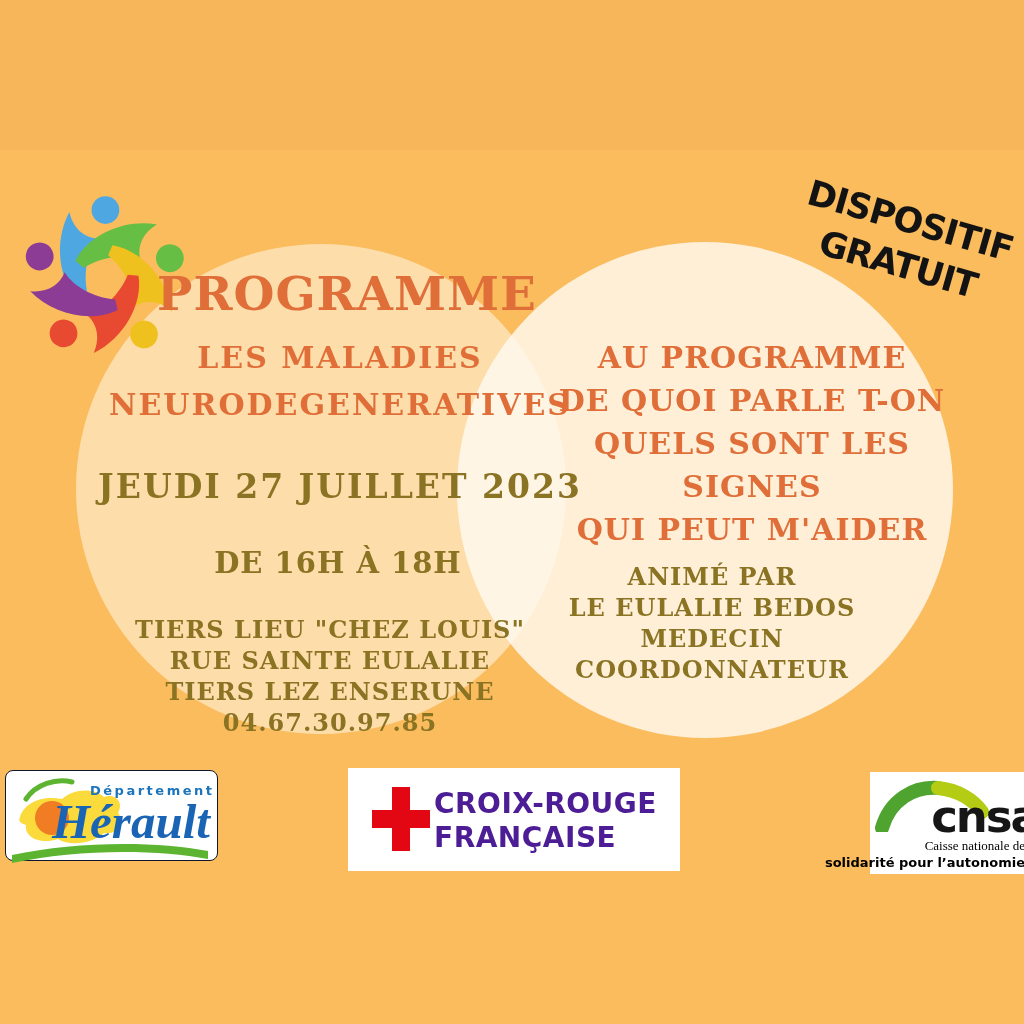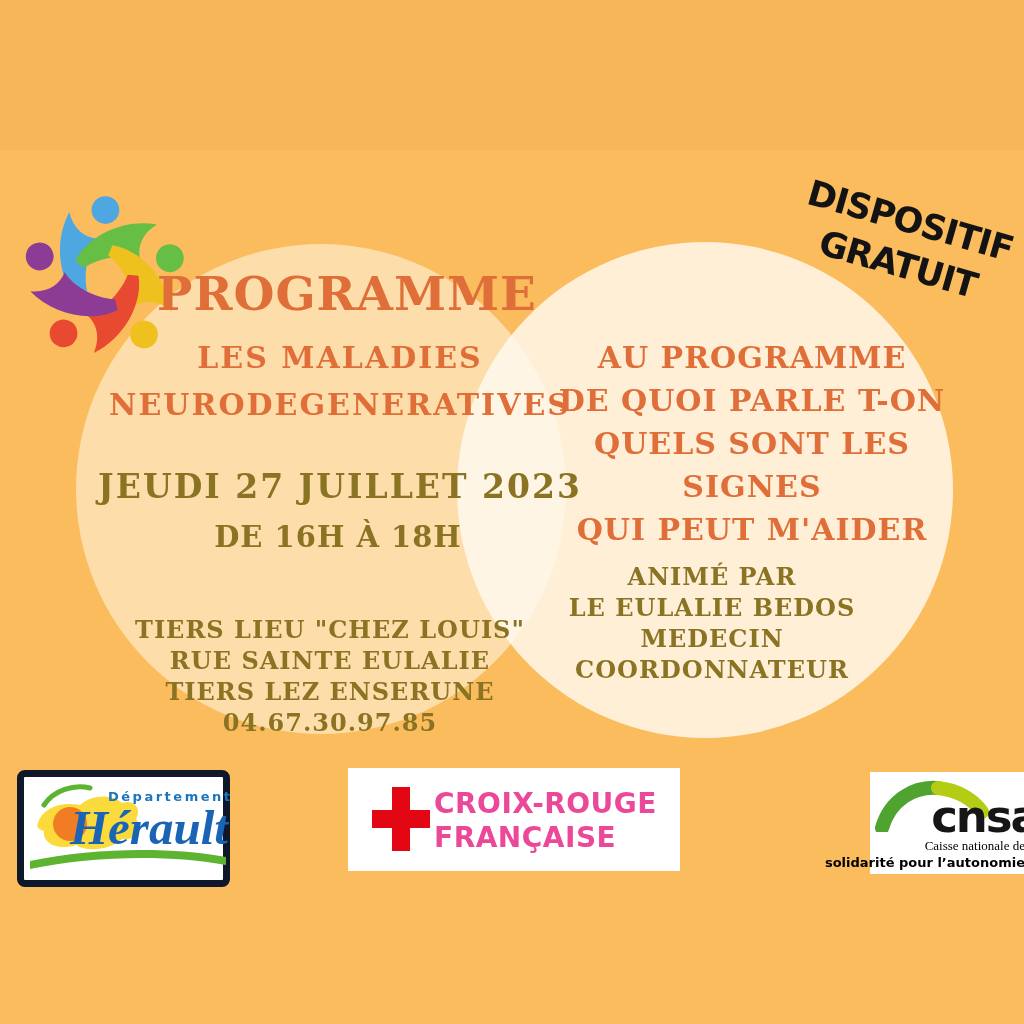--- a/index.html
+++ b/index.html
@@ -24,41 +24,41 @@
     font-size:35px; line-height:45px; letter-spacing:-1px;
   }
 
   .txt { position:absolute; text-align:center; font-weight:bold; }
   .orange { color:#E06E38; }
   .olive  { color:#8A7323; }
 
   .title      { left:97px; top:266px; width:500px; font-size:47px; letter-spacing:1px; }
   .subtitle   { left:90px; top:334px; width:500px; font-size:30px; line-height:47px; letter-spacing:2px; }
   .date-line  { left:77px; top:467px; width:500px; font-size:33px; letter-spacing:2px;margin-left:13px; }
-  .time-line  { left:88px; top:520px; width:500px; font-size:29px; letter-spacing:1px; }
+  .time-line  { left:88px; top:546px; width:500px; font-size:29px; letter-spacing:1px; }
   .venue      { left:80px; top:614px; width:500px; font-size:24px; line-height:31px; letter-spacing:1px; }
   .program    { left:547px; top:336px; width:410px; font-size:30px; line-height:43px; letter-spacing:1px; }
   .host       { left:507px; top:561px; width:410px; font-size:24px; line-height:31px; letter-spacing:1px; }
 
   .partner { position:absolute; background:#ffffff; }
-  .herault-box { left:5px; top:770px; width:213px; height:117px; border:7px solid #0f172a; border-radius:8px; box-sizing:border-box;margin-left:12px; }
+  .herault-box { left:5px; top:770px; width:213px; height:91px; border:1px solid #0f172a; border-radius:8px; box-sizing:border-box; }
   .herault-dep {
     position:absolute; left:84px; top:12px; color:#1B75BC;
     font-family:"DejaVu Sans", sans-serif; font-weight:bold; font-size:13px; letter-spacing:2.5px;
   }
   .herault-name {
     position:absolute; left:46px; top:22px; color:#1A64B5;
     font-family:Liberation Serif, serif; font-weight:bold; font-style:italic; font-size:49px;
   }
   .herault-art { position:absolute; left:0; top:0; }
 
   .crf-box { left:348px; top:768px; width:332px; height:103px; }
   .crf-cross { position:absolute; left:24px; top:19px; }
   .crf-text {
-    position:absolute; left:86px; top:19px; color:#ec4899;
+    position:absolute; left:86px; top:19px; color:#4c1d95;
     font-family:"DejaVu Sans", sans-serif; font-weight:bold; font-size:28px; line-height:34px; letter-spacing:0.5px;
     white-space:nowrap;
   }
 
   .cnsa-box { left:870px; top:772px; width:175px; height:102px; }
   .cnsa-arc { position:absolute; left:4px; top:2px; }
   .cnsa-name {
     position:absolute; right:6px; top:18px; color:#161616;
     font-family:"DejaVu Sans", sans-serif; font-weight:bold; font-size:45px; letter-spacing:-2px;
     white-space:nowrap;

